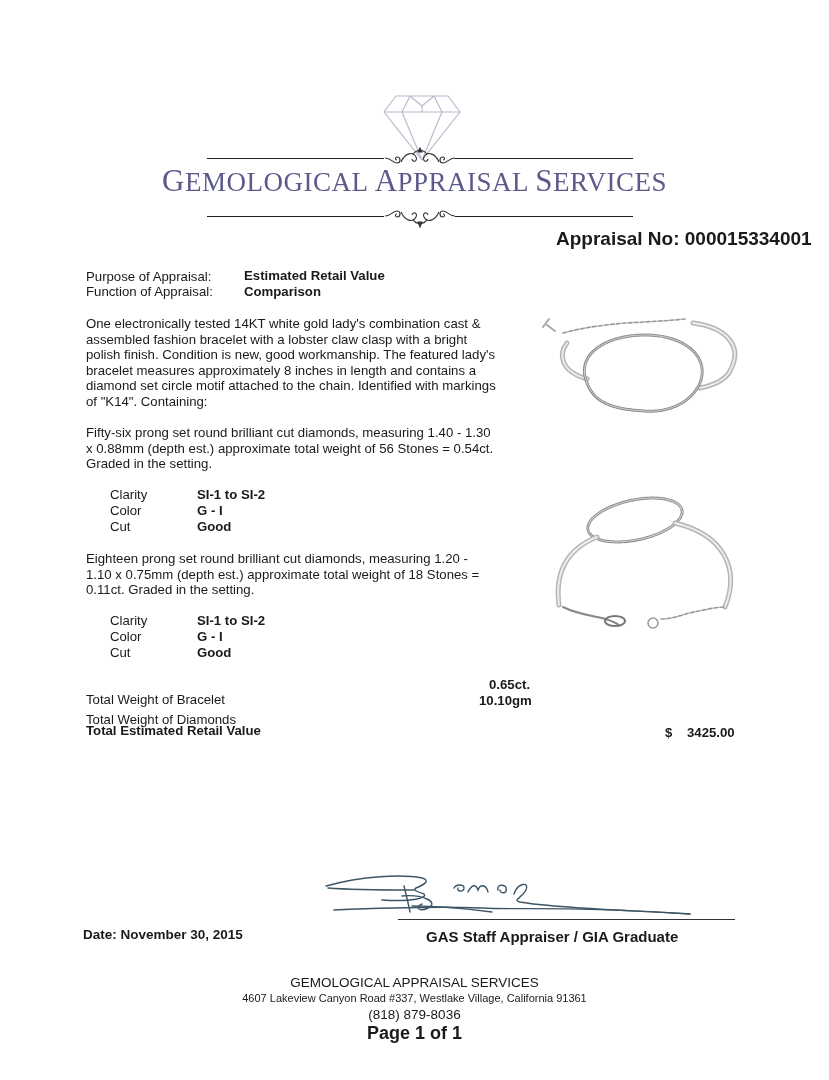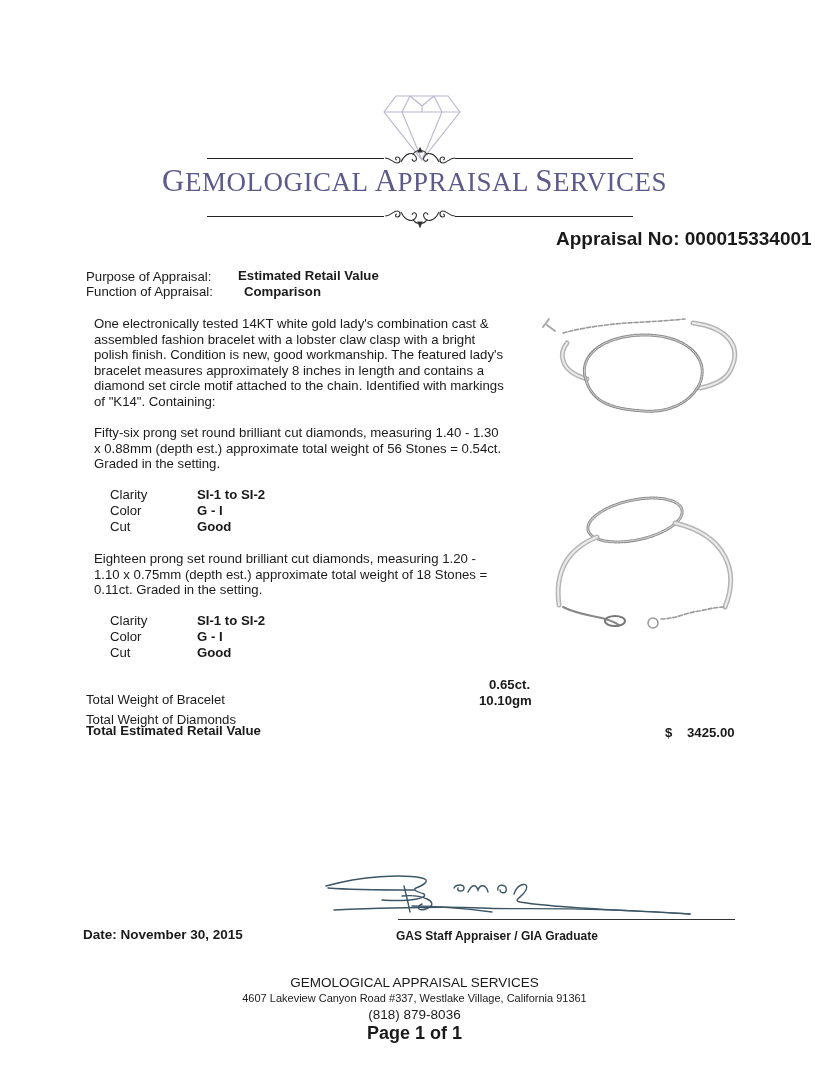--- a/index.html
+++ b/index.html
@@ -13,21 +13,21 @@
       letter-spacing: 0.5px; white-space: nowrap; left: 0; width: 829px; text-align: center; top: 163px;
     }
     .logo-title .cap { font-size: 31px; }
     .logo-sub {
       font-family: "Liberation Serif", serif; color: #6a6890; font-size: 13px; letter-spacing: 1px;
       left: 0; width: 829px; text-align: center; top: 193px; white-space: nowrap;
     }
     .rule { height: 1px; background: #222; }
     .txt { font-size: 13.2px; line-height: 15.8px; white-space: nowrap; }
     .bold { font-weight: bold; }
-    .para { font-size: 13.2px; line-height: 15.6px; width: 420px; margin-left: 8px; }
+    .para { font-size: 13.2px; line-height: 15.6px; width: 420px; }
     .center { text-align: center; left: 0; width: 829px; }
   </style>
 </head>
 <body>
 
 <div class="abs" style="left:0;top:0;width:829px;height:230px;">
   <svg class="abs" style="left:382px;top:94px;" width="80" height="68" viewBox="0 0 80 68">
     <g fill="none" stroke="#b8b6cc" stroke-width="1.1">
       <polygon points="14,2 66,2 78,18 40,66 2,18"></polygon>
       <line x1="2" y1="18" x2="78" y2="18"></line>
@@ -67,21 +67,21 @@
       <path d="M56,6 C52,15 44,17 41,11 C39,7 44,5 45,9"></path>
       <path d="M30,13 C32,19 42,19 44,13"></path>
       <path d="M35,16 L37,21 L39,16 Z" fill="#333"></path>
     </g>
   </svg>
 </div>
 
 <div class="abs txt bold" style="left:556px;top:231px;font-size:19px;">Appraisal No: 000015334001</div>
 
 <div class="abs txt" style="left:86px;top:269px;">Purpose of Appraisal:</div>
-<div class="abs txt bold" style="left:238px;top:268px;">Estimated Retail Value</div>
+<div class="abs txt bold" style="left:244px;top:268px;">Estimated Retail Value</div>
 <div class="abs txt" style="left:86px;top:284px;text-align:center;">Function of Appraisal:</div>
 <div class="abs txt bold" style="left:244px;top:284px;">Comparison</div>
 
 <div class="abs para" style="left:86px;top:316px;width:418px;">One electronically tested 14KT white gold lady's combination cast &amp; assembled fashion bracelet with a lobster claw clasp with a bright polish finish. Condition is new, good workmanship. The featured lady's bracelet measures approximately 8 inches in length and contains a diamond set circle motif attached to the chain. Identified with markings of "K14".  Containing:</div>
 
 <div class="abs para" style="left:86px;top:425px;width:410px;">Fifty-six prong set round brilliant cut diamonds, measuring 1.40 - 1.30 x 0.88mm (depth est.) approximate total weight of 56 Stones = 0.54ct. Graded in the setting.</div>
 <div class="abs" style="left:110px;top:487px;">
   <div class="txt" style="position:relative;height:16px;">
     <span>Clarity</span>
     <span class="bold" style="position:absolute;left:87px;">SI-1 to SI-2</span>
@@ -156,18 +156,18 @@
     <path d="M82,14 C84,22 86,30 88,40"></path>
     <path d="M80,24 C100,22 118,30 106,36 C98,40 92,36 100,32"></path>
     <path d="M132,16 C134,12 142,12 142,16 C142,20 134,20 136,16"></path>
     <path d="M146,20 C150,12 154,12 156,18 C158,12 164,12 166,20"></path>
     <path d="M176,18 C174,12 184,12 184,16 C186,22 178,22 178,18"></path>
     <path d="M192,22 C196,10 208,10 204,18 C200,26 190,28 198,30 C230,36 300,38 368,42"></path>
   </g>
 </svg>
 <div class="abs rule" style="left:398px;top:919px;width:337px;background:#333;"></div>
 <div class="abs txt bold" style="left:83px;top:927px;font-size:13.5px;">Date: November 30, 2015</div>
-<div class="abs txt bold" style="left:396px;top:929px;font-size:12px;">GAS Staff Appraiser / GIA Graduate</div>
+<div class="abs txt bold" style="left:426px;top:929px;font-size:15px;">GAS Staff Appraiser / GIA Graduate</div>
 
 <div class="abs txt center" style="top:975px;font-size:13.5px;">GEMOLOGICAL APPRAISAL SERVICES</div>
 <div class="abs txt center" style="top:991px;font-size:11px;">4607 Lakeview Canyon Road #337, Westlake Village, California 91361</div>
 <div class="abs txt center" style="top:1007px;font-size:13.5px;">(818) 879-8036</div>
 <div class="abs txt bold center" style="top:1026px;font-size:18px;">Page 1 of 1</div>
 
 </body></html>

